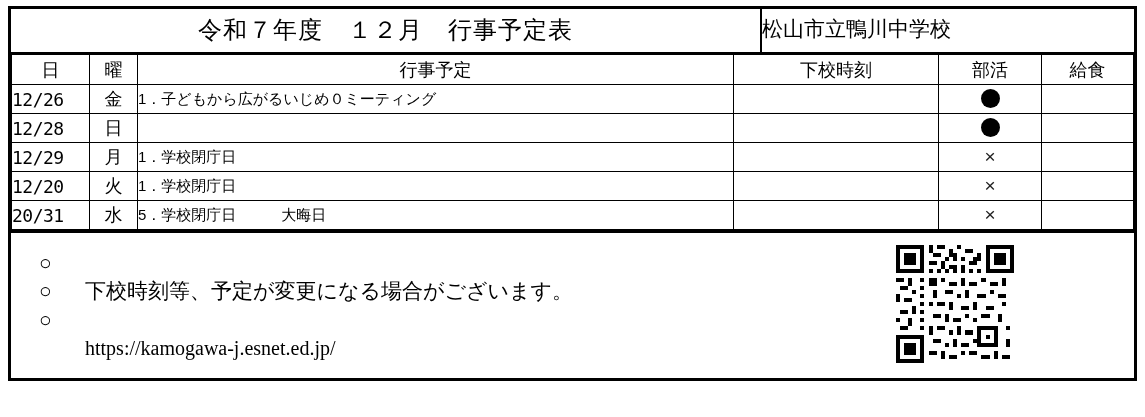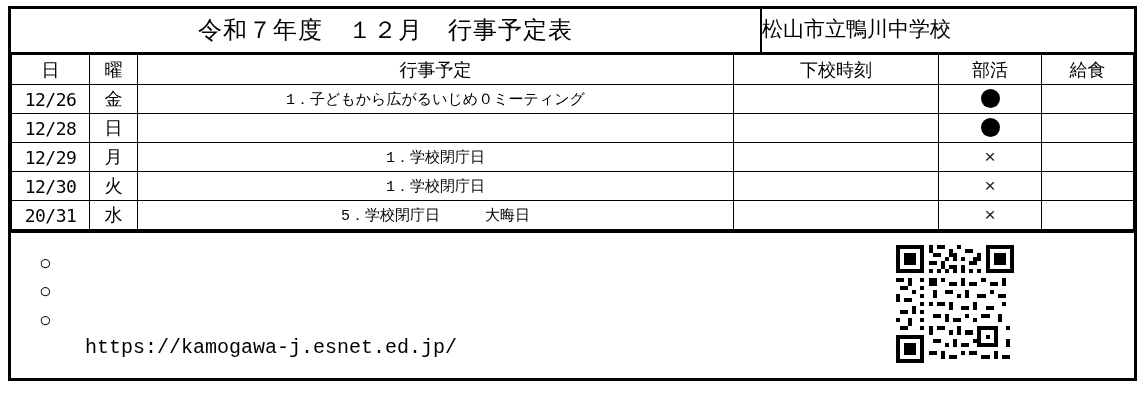--- a/index.html
+++ b/index.html
@@ -70,35 +70,34 @@
   .col-time  { width: 205px; }
   .col-club  { width: 103px; }
   .col-lunch { width: 92px; }
 
   table.sched thead th {
     text-align: center;
     font-size: 18px;
     height: 30px;
   }
   td.date-cell {
-    text-align: center;
+    text-align: left;
     font-size: 18px;
     font-family: "DejaVu Sans Mono", monospace;
     letter-spacing: -0.5px;
   }
   td.dow-cell {
     text-align: center;
     font-size: 18px;
   }
   td.event-cell {
-    text-align: center;
+    text-align: left;
     font-size: 15px;
     padding-left: 5px;
     white-space: pre;
-    font-family: Liberation Mono, monospace;
   }
   td.time-cell { }
   td.club-cell {
     text-align: center;
     font-size: 17px;
     line-height: 27px;
   }
   td.club-cell .dot {
     display: inline-block;
     width: 19px;
@@ -132,21 +131,21 @@
     line-height: 1.35;
     white-space: nowrap;
   }
   .note-bullet {
     display: inline-block;
     width: 46px;
     text-align: left;
     font-size: 21px;
   }
   .note-url {
-    font-family: Liberation Mono, monospace;
+    font-family: Liberation Serif, serif;
     font-size: 20px;
     padding-left: 46px;
     letter-spacing: 0px;
     line-height: 1.4;
   }
   .qr-wrap {
     flex: 0 0 auto;
     padding: 12px 120px 0 0;
   }
   .qr {
@@ -205,21 +204,21 @@
         </tr>
         <tr>
           <td class="date-cell">12/29</td>
           <td class="dow-cell">月</td>
           <td class="event-cell">1．学校閉庁日</td>
           <td class="time-cell"></td>
           <td class="club-cell"><span class="cross">×</span></td>
           <td class="lunch-cell"></td>
         </tr>
         <tr>
-          <td class="date-cell">12/30</td>
+          <td class="date-cell">12/20</td>
           <td class="dow-cell">火</td>
           <td class="event-cell">1．学校閉庁日</td>
           <td class="time-cell"></td>
           <td class="club-cell"><span class="cross">×</span></td>
           <td class="lunch-cell"></td>
         </tr>
         <tr>
           <td class="date-cell">20/31</td>
           <td class="dow-cell">水</td>
           <td class="event-cell">5．学校閉庁日　　　大晦日</td>
@@ -230,20 +229,21 @@
       </tbody>
     </table>
 
     <div class="notes-area">
       <div class="notes-list">
         <div class="note-line">
           <span class="note-bullet">○</span>
         </div>
         <div class="note-line">
           <span class="note-bullet">○</span>
+          <span>下校時刻等、予定が変更になる場合がございます。</span>
         </div>
         <div class="note-line">
           <span class="note-bullet">○</span>
         </div>
         <div class="note-url">https://kamogawa-j.esnet.ed.jp/</div>
       </div>
 
       <div class="qr-wrap">
         <svg class="qr" viewBox="0 0 29 29" shape-rendering="crispEdges">
           <rect width="29" height="29" fill="#ffffff"></rect>

